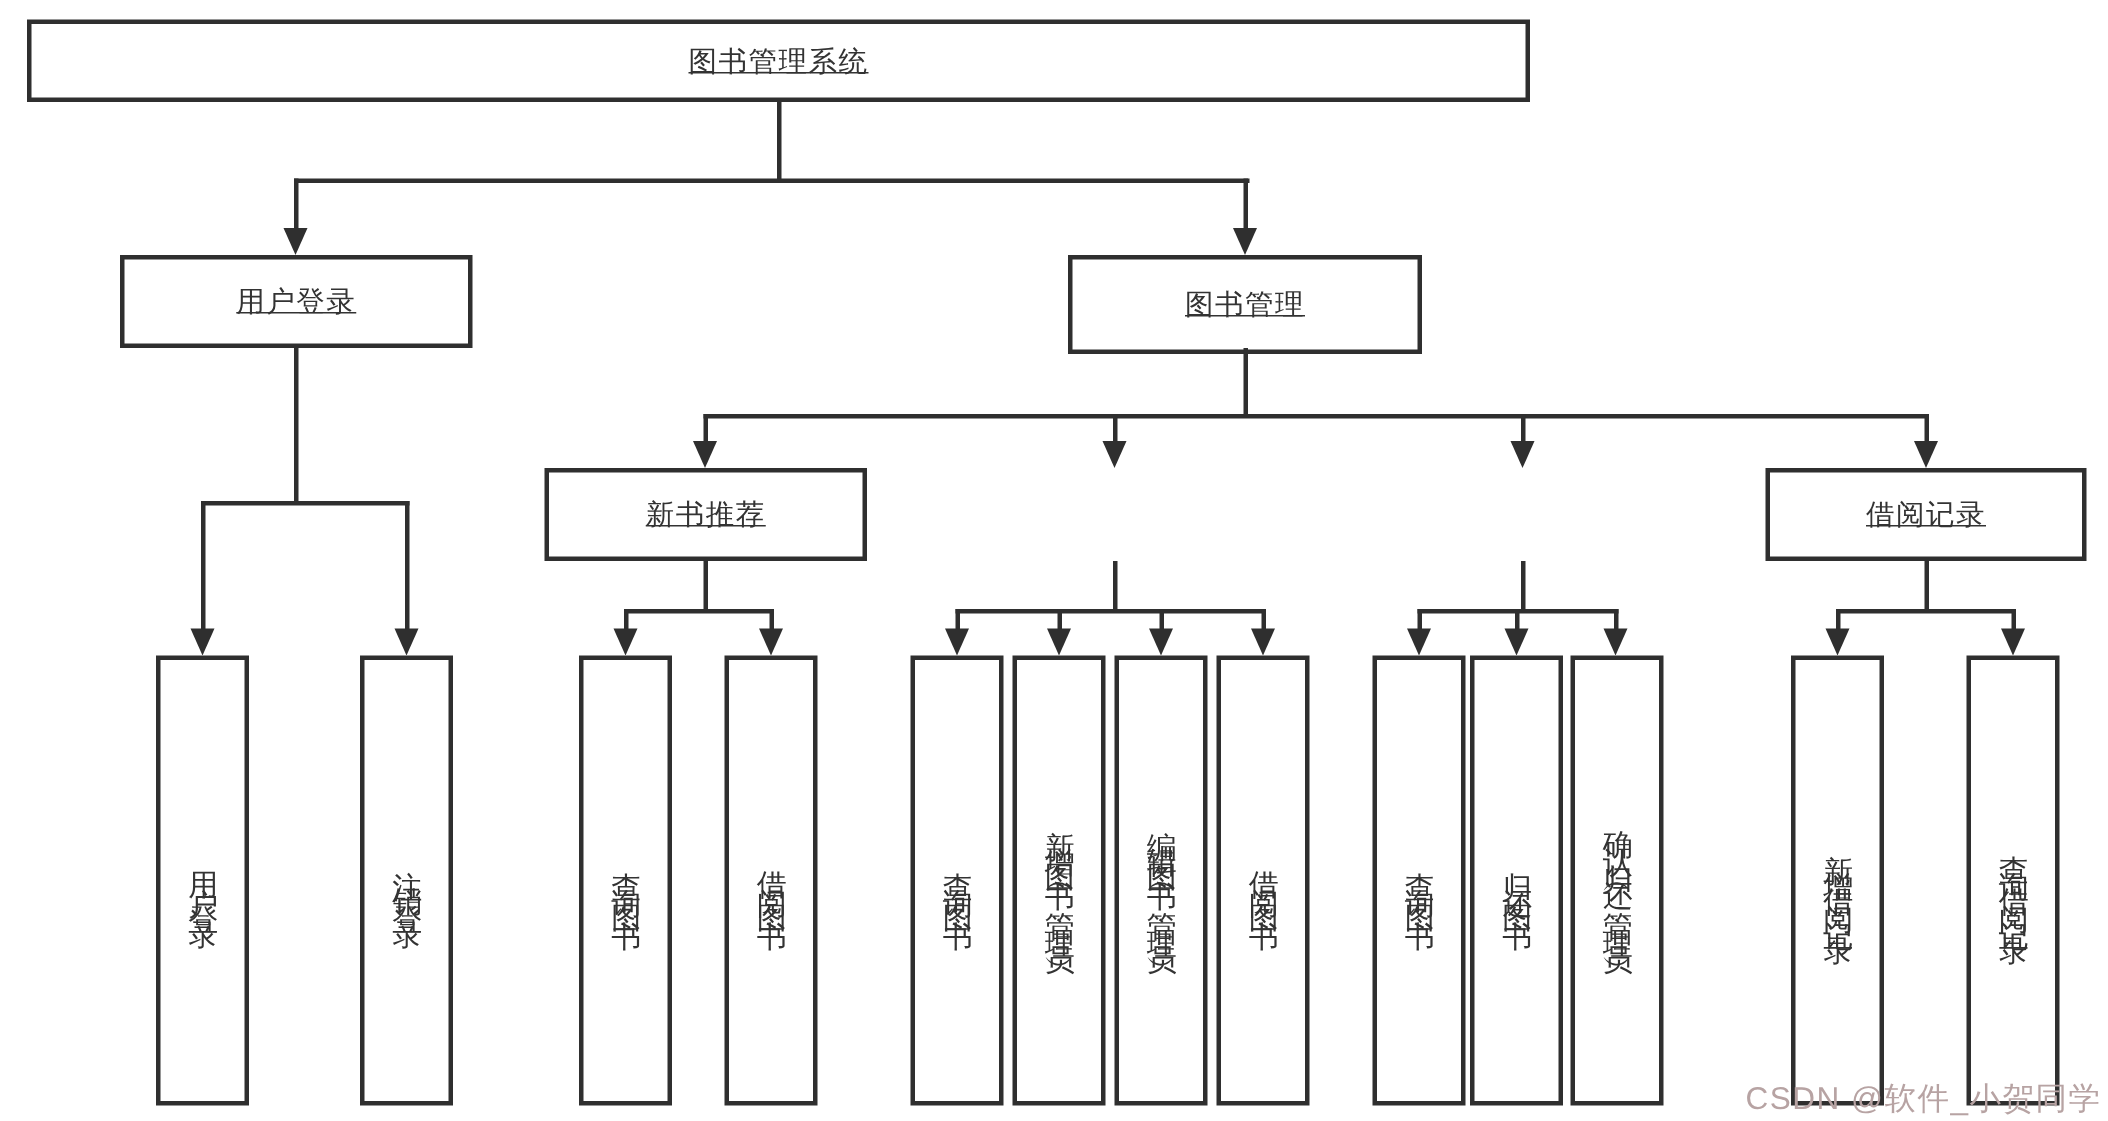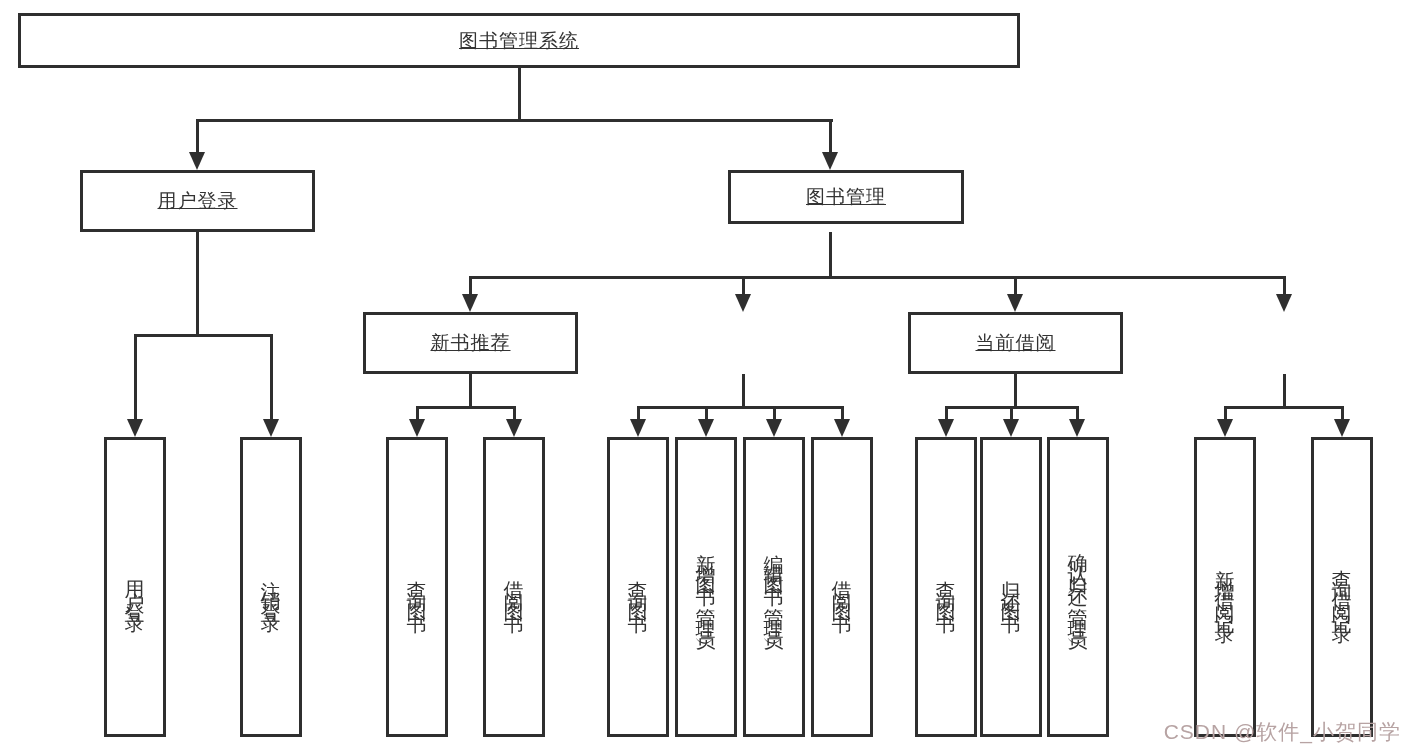--- a/index.html
+++ b/index.html
@@ -52,21 +52,21 @@
   <div class="line" style="left:518px;top:68px;width:3px;height:53px;"></div>
   <div class="line" style="left:196px;top:119px;width:637px;height:3px;"></div>
   <div class="line" style="left:196px;top:119px;width:3px;height:36px;"></div>
   <div class="arrow" style="left:189px;top:152px;"></div>
   <div class="line" style="left:829px;top:119px;width:3px;height:36px;"></div>
   <div class="arrow" style="left:822px;top:152px;"></div>
 
   <div class="box" style="left:80px;top:170px;width:235px;height:62px;">
     <span class="hlabel">用户登录</span>
   </div>
-  <div class="box" style="left:712px;top:170px;width:236px;height:54px;margin-left:16px;">
+  <div class="box" style="left:712px;top:170px;width:236px;height:66px;">
     <span class="hlabel">图书管理</span>
   </div>
 
   <div class="line" style="left:196px;top:232px;width:3px;height:104px;"></div>
   <div class="line" style="left:134px;top:334px;width:139px;height:3px;"></div>
   <div class="line" style="left:134px;top:334px;width:3px;height:87px;"></div>
   <div class="arrow" style="left:127px;top:419px;"></div>
   <div class="line" style="left:270px;top:334px;width:3px;height:87px;"></div>
   <div class="arrow" style="left:263px;top:419px;"></div>
 
@@ -77,22 +77,22 @@
   <div class="line" style="left:742px;top:276px;width:3px;height:21px;"></div>
   <div class="arrow" style="left:735px;top:294px;"></div>
   <div class="line" style="left:1014px;top:276px;width:3px;height:21px;"></div>
   <div class="arrow" style="left:1007px;top:294px;"></div>
   <div class="line" style="left:1283px;top:276px;width:3px;height:21px;"></div>
   <div class="arrow" style="left:1276px;top:294px;"></div>
 
   <div class="box" style="left:363px;top:312px;width:215px;height:62px;text-align:center;">
     <span class="hlabel">新书推荐</span>
   </div>
-  <div class="box" style="left:908px;top:312px;width:215px;height:62px;">
-    <span class="hlabel">当前借阅</span>
+  <div class="box" style="left:1177px;top:312px;width:214px;height:62px;">
+    <span class="hlabel">借阅记录</span>
   </div>
 
   <div class="line" style="left:469px;top:374px;width:3px;height:34px;"></div>
   <div class="line" style="left:416px;top:406px;width:100px;height:3px;"></div>
   <div class="line" style="left:416px;top:406px;width:3px;height:16px;"></div>
   <div class="arrow" style="left:409px;top:419px;"></div>
   <div class="line" style="left:513px;top:406px;width:3px;height:16px;"></div>
   <div class="arrow" style="left:506px;top:419px;"></div>
 
   <div class="line" style="left:742px;top:374px;width:3px;height:34px;"></div>

